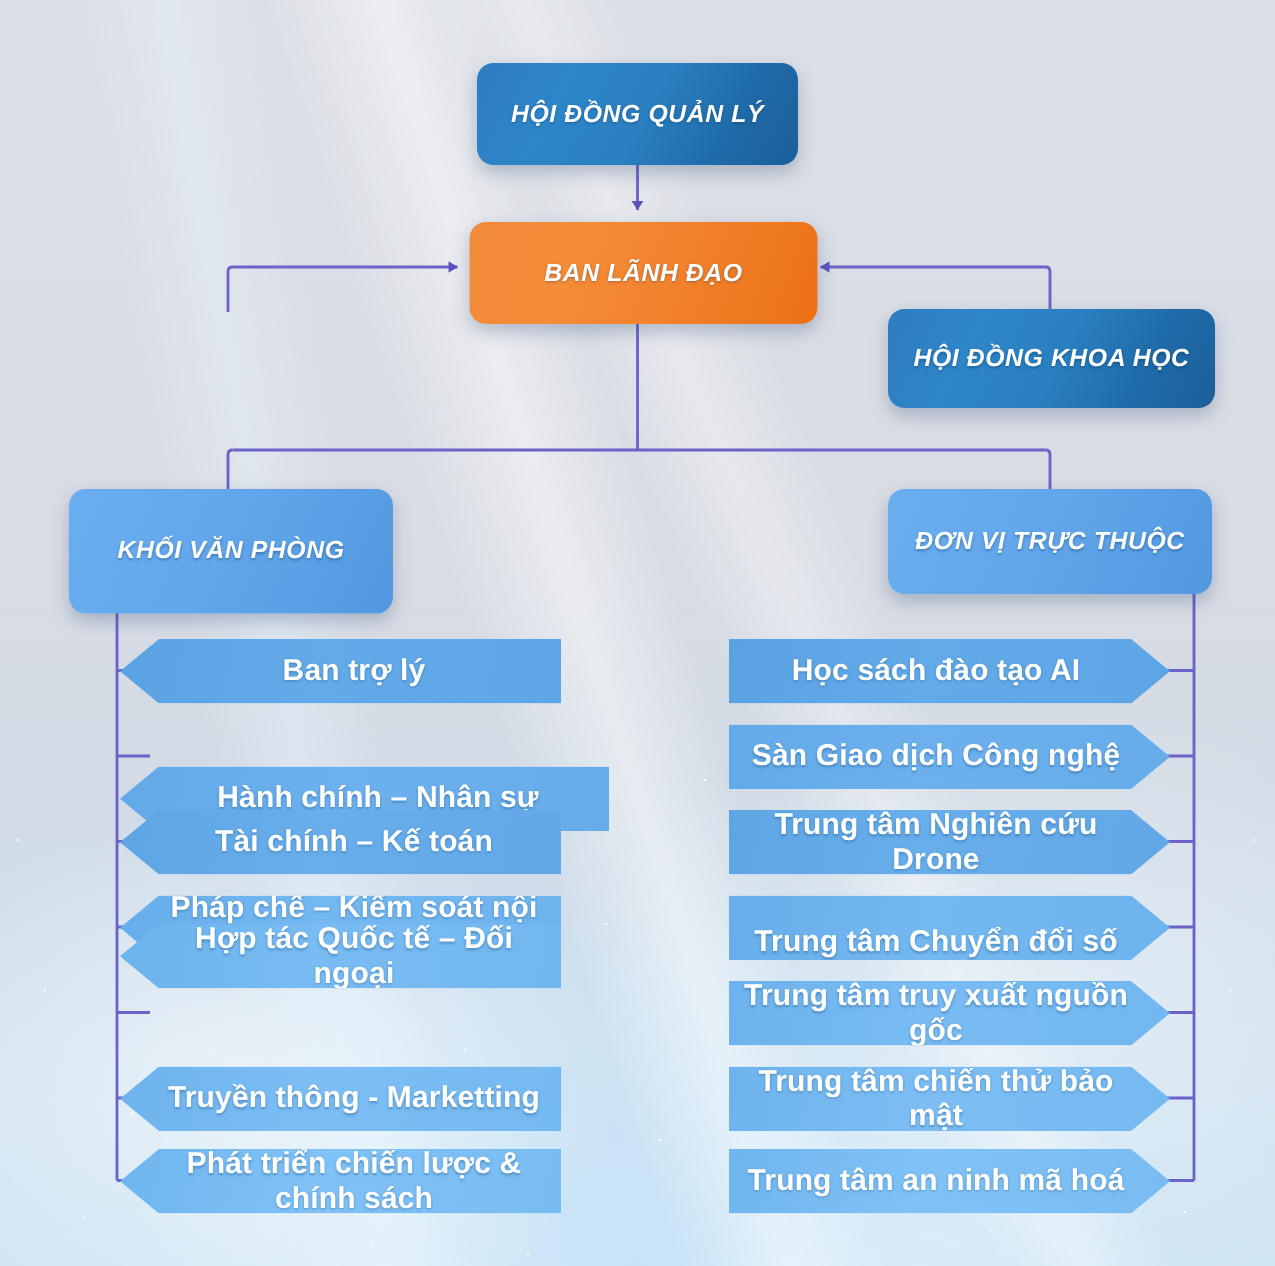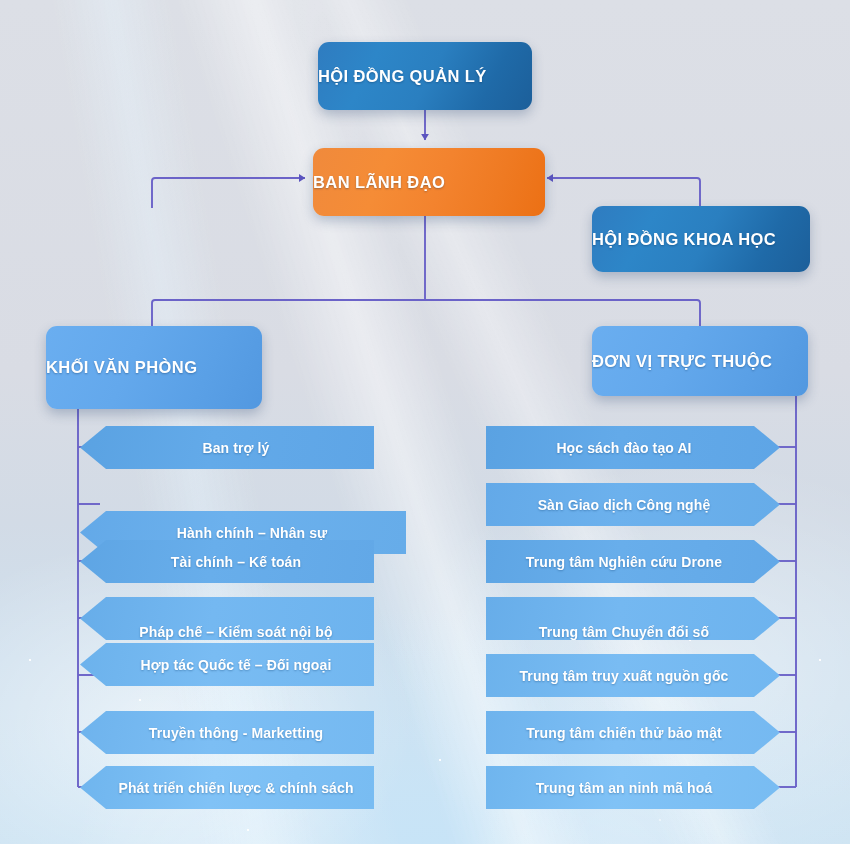--- a/index.html
+++ b/index.html
@@ -56,43 +56,44 @@
       radial-gradient(1.2px 1.2px at 232px 548px, #fff 50%, transparent 51%),
       radial-gradient(1.3px 1.3px at 836px 560px, #fff 50%, transparent 51%);
     opacity:.95;
   }
 
   
   #wires{position:absolute;left:0;top:0;width:850px;height:844px;pointer-events:none;}
 
   
   .node{
-    position:absolute;display:flex;align-items:center;
+    position:absolute;display:flex;align-items:center;justify-content:center;
     color:#fff;text-align:center;letter-spacing:.4px;
     box-sizing:border-box;
+    font-style:italic;
   }
   .cap{
     border-radius:11px;font-weight:700;font-size:16.5px;
     text-shadow:0 1px 2px rgba(0,40,80,.35);
     box-shadow:0 5px 12px rgba(40,70,110,.28);
   }
   .deep-blue{
     background:linear-gradient(118deg,#2f7cc0 0%,#2d86c8 26%,#2a7fc0 52%,#1f6aa8 78%,#1c5f9a 100%);
   }
   .orange{
     background:linear-gradient(110deg,#f08a3c 0%,#f58c36 30%,#f3832e 55%,#ef7a22 78%,#ec7014 100%);
   }
   .mid-blue{
     background:linear-gradient(115deg,#6aaef0 0%,#63a8ec 40%,#5aa0e6 72%,#5298e0 100%);
   }
 
   
   .leaf{
     position:absolute;height:43px;display:flex;align-items:center;
-    color:#fff;font-weight:700;font-size:14px;letter-spacing:.1px;
+    color:#fff;font-weight:700;font-size:20px;letter-spacing:.1px;
     text-shadow:0 1px 2px rgba(20,70,120,.40);
     box-sizing:border-box;
   }
   .leaf span{display:block;width:100%;text-align:center;}
   .leaf.left{
     justify-content:center;padding-left:26px;padding-right:8px;
     clip-path:polygon(0% 50%, 26px 0%, 100% 0%, 100% 100%, 26px 100%);
   }
   .leaf.right{
     justify-content:center;padding-right:26px;padding-left:8px;
@@ -187,21 +188,21 @@
     </div>
   <div class="leaf left t1" style="left:80px;top:483px;width:326px;margin-top:28px;">
     <span>Hành chính – Nhân sự</span>
     </div>
   <div class="leaf left t2" style="left:80px;top:540px;width:294px;">
     <span>Tài chính – Kế toán</span>
     </div>
   <div class="leaf left t3" style="left:80px;top:597px;width:294px;">
     <span>Pháp chế – Kiểm soát nội bộ</span>
     </div>
-  <div class="leaf left t4" style="left:80px;top:643px;width:294px;">
+  <div class="leaf left t4" style="left:80px;top:616px;width:294px;">
     <span>Hợp tác Quốc tế – Đối ngoại</span>
     </div>
   <div class="leaf left t5" style="left:80px;top:711px;width:294px;">
     <span>Truyền thông - Marketting</span>
     </div>
   <div class="leaf left t6" style="left:80px;top:766px;width:294px;">
     <span>Phát triển chiến lược &amp; chính sách</span>
     </div>
 
   <div class="leaf right t0" style="left:486px;top:426px;width:294px;">

